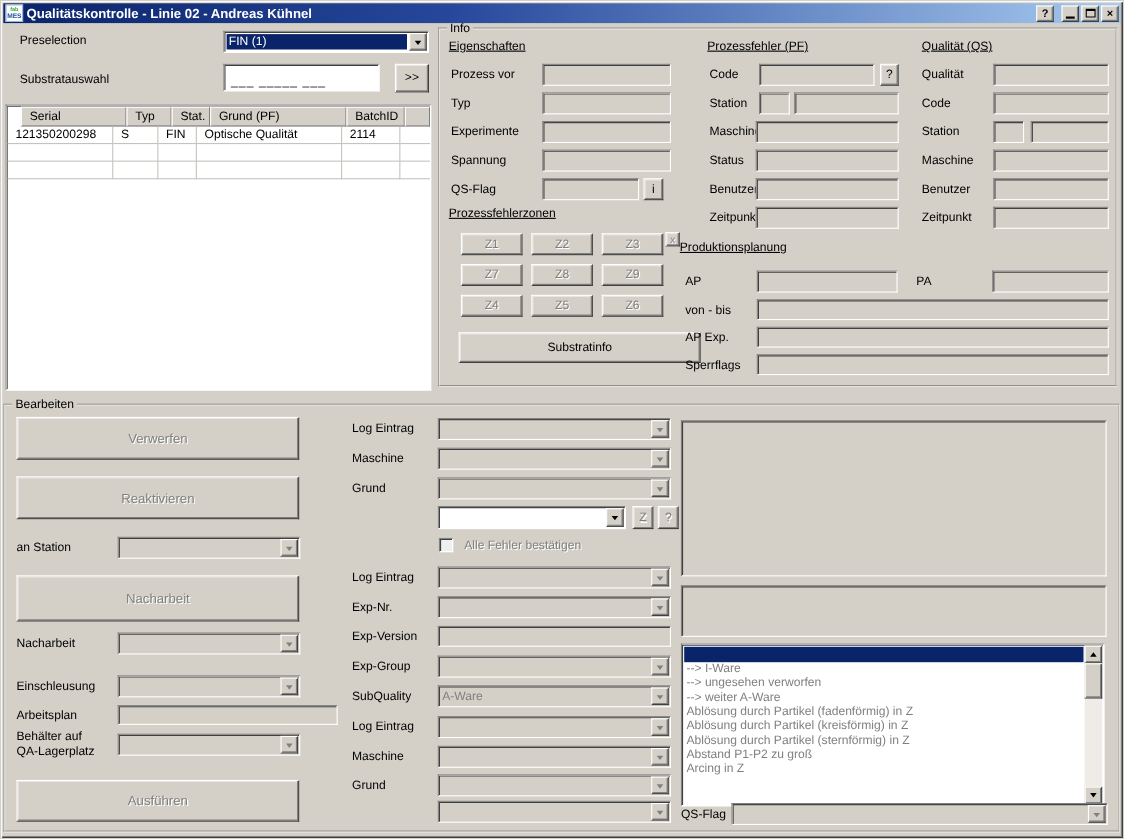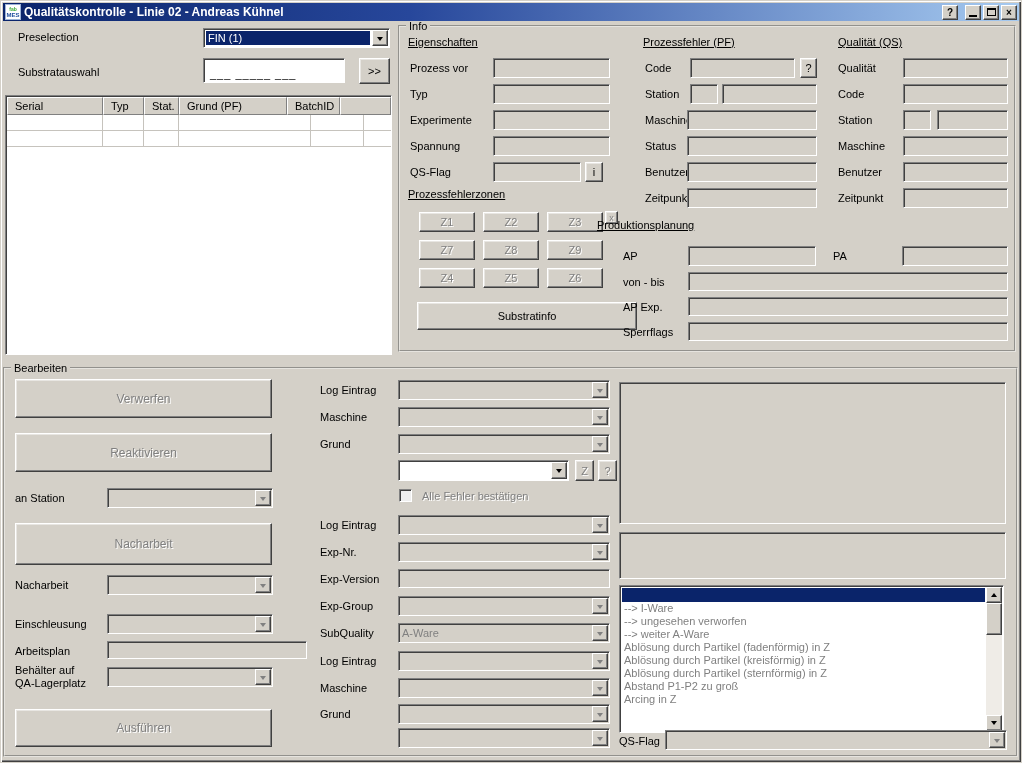--- a/index.html
+++ b/index.html
@@ -28,21 +28,21 @@
   .combo .cv.dis{color:#808080;}
   .combo .ar{position:absolute;top:1px;right:1px;bottom:1px;width:16px;background:#d4d0c8;border:1px solid;border-color:#fff #404040 #404040 #fff;box-shadow:inset -1px -1px 0 #808080;display:flex;align-items:flex-start;justify-content:center;box-sizing:border-box;}
   .tri{width:0;height:0;border:3px solid transparent;border-top:4px solid #000;margin-top:6px;}
   .combo.dis .tri{border-top-color:#808080;}
   .sel-band{position:absolute;left:2px;top:2px;right:19px;bottom:2px;background:#0a246a;}
   .sel-band .cv{position:absolute;left:2px;top:1px;font-size:11px;color:#fff;white-space:nowrap;}
   .mask-fld{position:absolute;box-sizing:border-box;background:#fff;border:1px solid;border-color:#808080 #fff #fff #808080;box-shadow:inset 1px 1px 0 #404040;font-size:11px;color:#000;padding:9px 0 0 6px;letter-spacing:1px;overflow:hidden;}
   .grp{position:absolute;margin:0;padding:0;border:2px groove #e6e4df;box-sizing:border-box;}
   .grp legend{font-size:11px;color:#000;margin-left:6px;padding:0 3px;}
   .tbl{position:absolute;box-sizing:border-box;background:#fff;border:1px solid;border-color:#808080 #fff #fff #808080;box-shadow:inset 1px 1px 0 #404040;overflow:hidden;}
-  .thead{display:flex;height:18px;margin:1px 0 0 1px;}
+  .thead{display:flex;height:18px;margin:1px 0 0 1px;padding-left:12px;}
   .th{box-sizing:border-box;height:18px;background:#d4d0c8;border:1px solid;border-color:#fff #808080 #808080 #fff;font-size:11px;padding:2px 0 0 7px;overflow:hidden;white-space:nowrap;}
   .trow{display:flex;height:16px;margin-left:1px;}
   .td{box-sizing:border-box;height:16px;font-size:11px;padding:1px 0 0 7px;border-right:1px solid #c6c3bd;border-bottom:1px solid #c6c3bd;overflow:hidden;white-space:nowrap;}
   .panel{position:absolute;box-sizing:border-box;background:#d4d0c8;border:1px solid;border-color:#808080 #fff #fff #808080;box-shadow:inset 1px 1px 0 #404040;}
   .list{position:absolute;box-sizing:border-box;background:#fff;border:1px solid;border-color:#808080 #fff #fff #808080;box-shadow:inset 1px 1px 0 #404040;overflow:hidden;}
   .list .sel-row{position:absolute;left:2px;top:2px;right:18px;height:14px;background:#0a246a;}
   .list .items{position:absolute;left:2px;top:16px;right:18px;bottom:1px;overflow:hidden;}
   .li{height:13px;line-height:13px;font-size:11px;color:#808080;padding-left:2px;white-space:nowrap;overflow:hidden;}
   .vsb{position:absolute;top:1px;right:1px;bottom:1px;width:16px;background:#efece7;}
   .sb-btn{position:absolute;left:0;width:16px;height:16px;background:#d4d0c8;border:1px solid;border-color:#fff #404040 #404040 #fff;box-shadow:inset -1px -1px 0 #808080;box-sizing:border-box;display:flex;align-items:center;justify-content:center;}
@@ -87,23 +87,31 @@
   </div>
   <div class="lbl" style="left:18px;top:66px">Substratauswahl</div>
   <div class="mask-fld" style="left:203px;top:58px;width:142px;height:25px">___ _____ ___ _______</div>
   <div class="btn" style="left:359px;top:58px;width:31px;height:26px">&gt;&gt;</div>
 
   <div class="tbl" style="left:5px;top:95px;width:387px;height:260px">
     <div class="thead">
       <div class="th" style="width:96px">Serial</div>
       <div class="th" style="width:41px">Typ</div>
       <div class="th" style="width:35px">Stat.</div>
-      <div class="th" style="width:108px">Grund (PF)</div>
+      <div class="th" style="width:124px">Grund (PF)</div>
       <div class="th" style="width:53px">BatchID</div>
       <div class="th" style="flex:1"></div>
+    </div>
+    <div class="trow">
+      <div class="td" style="width:96px">121350200298</div>
+      <div class="td" style="width:41px">S</div>
+      <div class="td" style="width:35px">FIN</div>
+      <div class="td" style="width:132px">Optische Qualität</div>
+      <div class="td" style="width:53px">2114</div>
+      <div class="td" style="flex:1;border-right:none"></div>
     </div>
     <div class="trow">
       <div class="td" style="width:96px"></div>
         <div class="td" style="width:41px"></div>
         <div class="td" style="width:35px"></div>
         <div class="td" style="width:132px"></div>
         <div class="td" style="width:53px"></div>
         <div class="td" style="flex:1;border-right:none"></div>
     </div>
     <div class="trow">
@@ -155,21 +163,21 @@
   <div class="fld" style="left:722px;top:84px;width:95px"></div>
   <div class="lbl" style="left:645px;top:114px">Maschine</div>
   <div class="fld" style="left:687px;top:110px;width:130px"></div>
   <div class="lbl" style="left:645px;top:140px">Status</div>
   <div class="fld" style="left:687px;top:136px;width:130px"></div>
   <div class="lbl" style="left:645px;top:166px">Benutzer</div>
   <div class="fld" style="left:687px;top:162px;width:130px"></div>
   <div class="lbl" style="left:645px;top:192px">Zeitpunkt</div>
   <div class="fld" style="left:687px;top:188px;width:130px"></div>
 
-  <div class="hd" style="left:597px;top:219px">Produktionsplanung</div>
+  <div class="hd" style="left:618px;top:219px">Produktionsplanung</div>
   <div class="lbl" style="left:623px;top:250px">AP</div>
   <div class="fld" style="left:688px;top:246px;width:128px"></div>
   <div class="lbl" style="left:833px;top:250px">PA</div>
   <div class="fld" style="left:902px;top:246px;width:106px"></div>
   <div class="lbl" style="left:623px;top:276px">von - bis</div>
   <div class="fld" style="left:688px;top:272px;width:320px;height:19px"></div>
   <div class="lbl" style="left:623px;top:301px">AP Exp.</div>
   <div class="fld" style="left:688px;top:297px;width:320px;height:19px"></div>
   <div class="lbl" style="left:623px;top:326px">Sperrflags</div>
   <div class="fld" style="left:688px;top:322px;width:320px;height:19px"></div>

